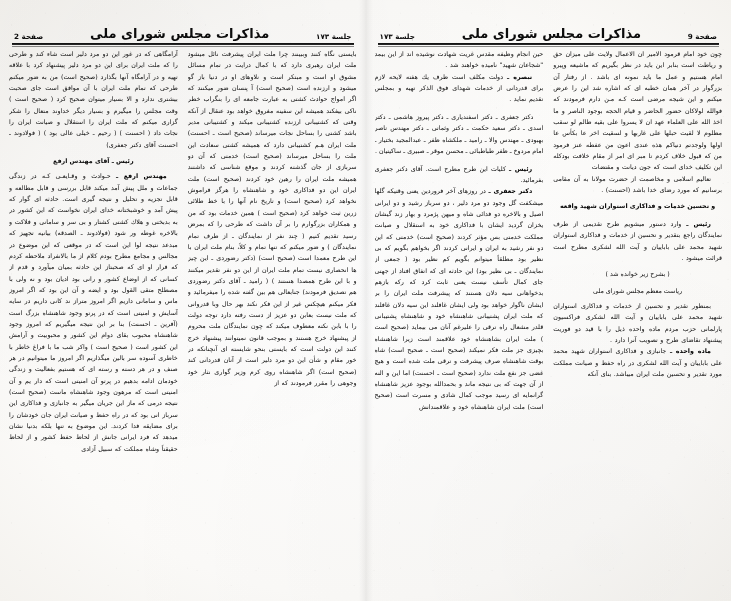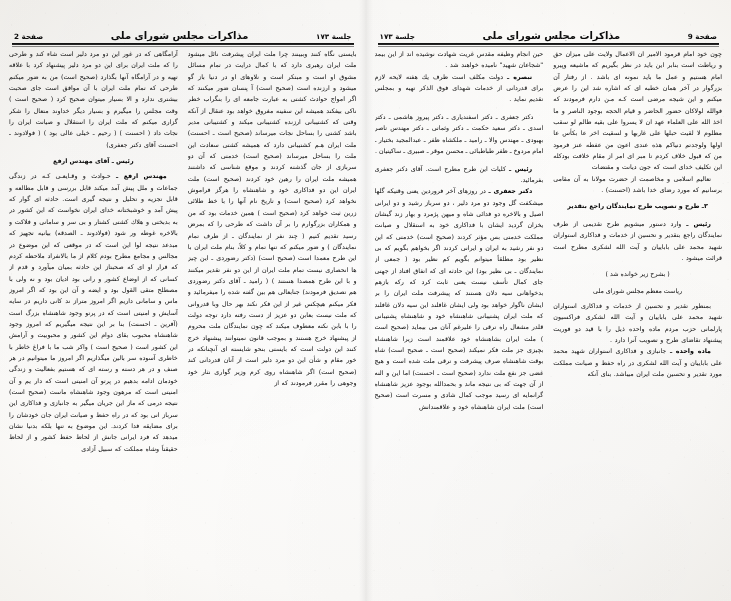--- a/index.html
+++ b/index.html
@@ -56,21 +56,21 @@
     justify-content: space-between;
     font-size: 7.2px;
     font-weight: bold;
     letter-spacing: 0.1px;
     color: #131313;
     padding: 0 14px 0 14px;
   }
   .rh-side { white-space: nowrap; }
   .rh-center {
     white-space: nowrap;
-    font-size: 10px;
+    font-size: 13px;
   }
 
   .head-rule {
     margin: 2px 12px 0 12px;
     height: 0;
     border-top: 1.6px solid #1a1a1a;
     border-bottom: 0.7px solid #2a2a2a;
     position: relative;
   }
   .head-rule::after{
@@ -202,21 +202,21 @@
       </div>
       <div class="head-rule"></div>
 
       <div class="columns">
 
         <div class="col">
           <p class="para">چون خود امام قرمود الامير ان الاعمال ولايت على ميزان حق و رياطت است بنابر اين بايد در نظر بگيريم كه ماشيعه وپيرو امام هستيم و عمل ما بايد نمونه اى باشد . از رفتار آن بزرگوار در آخر همان خطبه اى كه اشاره شد اين را عرض ميكنم و اين شيجه مرضى است كـه مـن دارم فرمودند كه فوالله لولاكان حضور الحاضر و قيام الحجه بوجود الناصر و ما اخذ الله على العلماء عهد ان لا يسروا على بقيه ظالم لو سقب مظلوم لا لقيت حبلها على غاربها و لسقيت اخر عا بكأس عا اولها ولوجدتم دنياكم هذه عندى اعون من عفطه عنز فرمود من كه قبول خلاف كردم تا مبر اى امر از مقام خلافت بودكله اين تكليف خداى است كه جون ديانت و مقتضات</p>
           <p class="para indent">تعاليم اسلامى و مخاصمت از حضرت مولانا به آن مقامى برسانيم كه مورد رضاى خدا باشد (احسنت) .</p>
 
           <div class="rubric">
-            <span class="rline">٣ـ طرح و تصويب طرح نمايندگان راجع بتقدير</span>
+            <span class="rline">و تحسين خدمات و فداكارى استواران شهيد واقعه</span>
           </div>
 
           <p class="para indent"><span class="speaker">رئيس ـ</span><span> وارد دستور ميشويم طرح تقديمى از طرف نمايندگان راجع بتقدير و تحسين از خدمات و فداكارى استواران شهيد محمد على باباييان و آيت الله لشكرى مطرح است قرائت ميشود .</span></p>
 
           <p class="centerline">( بشرح زير خوانده شد )</p>
 
           <p class="centerline">رياست معظم مجلس شوراى ملى</p>
 
           <p class="para indent">بمنظور تقدير و تحسين از خدمات و فداكارى استواران شهيد محمد على باباييان و آيت الله لشكرى فراكسيون پارلمانى حزب مردم ماده واحده ذيل را با قيد دو فوريت پيشنهاد تقاضاى طرح و تصويب آنرا دارد .</p>
 

